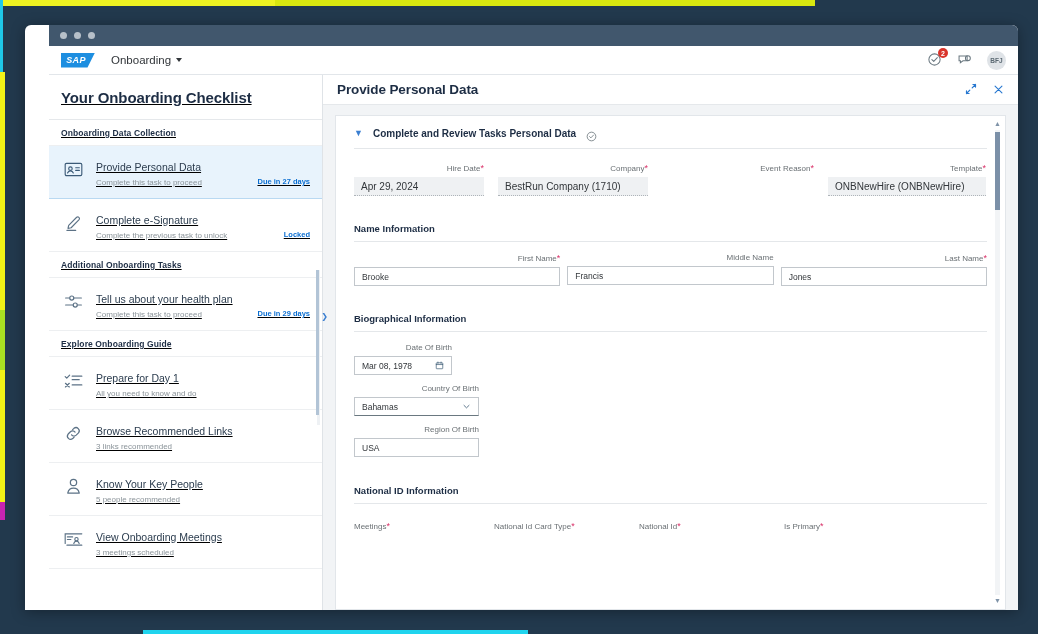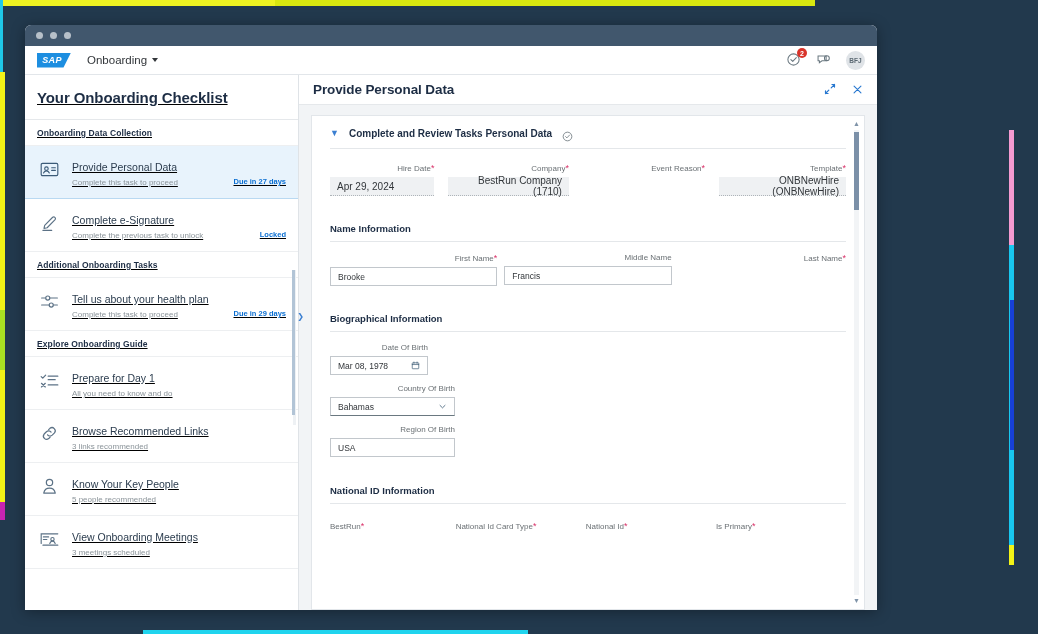--- a/index.html
+++ b/index.html
@@ -20,23 +20,24 @@
   .stripe-left-m { left:0; top:502px; width:5px; height:18px; background:#c724b1; }
   .stripe-left-c { left:0; top:0; width:3px; height:75px; background:#1fc8e8; }
   .stripe-right-p { right:24px; top:130px; width:5px; height:115px; background:#f49ad1; }
   .stripe-right-c { right:24px; top:245px; width:5px; height:300px; background:#18c7f0; }
   .stripe-right-b { right:24px; top:300px; width:4px; height:150px; background:#1740d8; }
   .stripe-right-y { right:24px; top:545px; width:5px; height:20px; background:#f3f317; }
   .stripe-bottom-c { left:143px; bottom:0; width:385px; height:4px; background:#1fd4ee; }
 
   
   .window {
-    position:absolute; left:25px; top:25px; width:852px; height:585px;
+    position:absolute; left:25px; top:25px; width:993px; height:585px;
     background:#ffffff; border-radius:6px 6px 0 0; overflow:hidden; z-index:2;
     box-shadow:0 2px 14px rgba(0,0,0,.35);
+    padding-left:24px;
   }
   .titlebar {
     height:21px; background:#41576d; display:flex; align-items:center;
     padding-left:11px; gap:7px;
   }
   .dot { width:7px; height:7px; border-radius:50%; background:#b7c0c9; }
 
   
   .topbar {
     height:29px; background:#fff; border-bottom:1px solid #e2e6ea;
@@ -386,20 +387,21 @@
               <div class="fld" style="width:208px">
                 <div class="flabel"><span>First Name</span><span class="req">*</span></div>
                 <div class="inp">Brooke</div>
               </div>
               <div class="fld" style="width:208px;margin-left:7px">
                 <div class="flabel">Middle Name</div>
                 <div class="inp">Francis</div>
               </div>
               <div class="fld" style="width:208px;margin-left:7px">
                 <div class="flabel"><span>Last Name</span><span class="req">*</span></div>
+                <div class="inp">Jones</div>
               </div>
             </div>
 
             <div style="height:27px"></div>
             <div class="subhead">Biographical Information</div>
             <div class="subline"></div>
 
             <div class="fld" style="width:98px">
               <div class="flabel">Date Of Birth</div>
               <div class="inp with-ic">
@@ -431,21 +433,21 @@
               <div class="flabel">Region Of Birth</div>
               <div class="inp">USA</div>
             </div>
 
             <div style="height:28px"></div>
             <div class="subhead">National ID Information</div>
             <div class="subline"></div>
 
             <div class="nat-row">
               <div style="width:140px">
-                <span class="flabel" style="display:inline">BestRun</span><span class="req">*</span>
+                <span class="flabel" style="display:inline">Meetings</span><span class="req">*</span>
               </div>
               <div style="width:145px">
                 <span class="flabel" style="display:inline">National Id Card Type</span><span class="req">*</span>
               </div>
               <div style="width:145px">
                 <span class="flabel" style="display:inline">National Id</span><span class="req">*</span>
               </div>
               <div style="width:145px">
                 <span class="flabel" style="display:inline">Is Primary</span><span class="req">*</span>
               </div>

